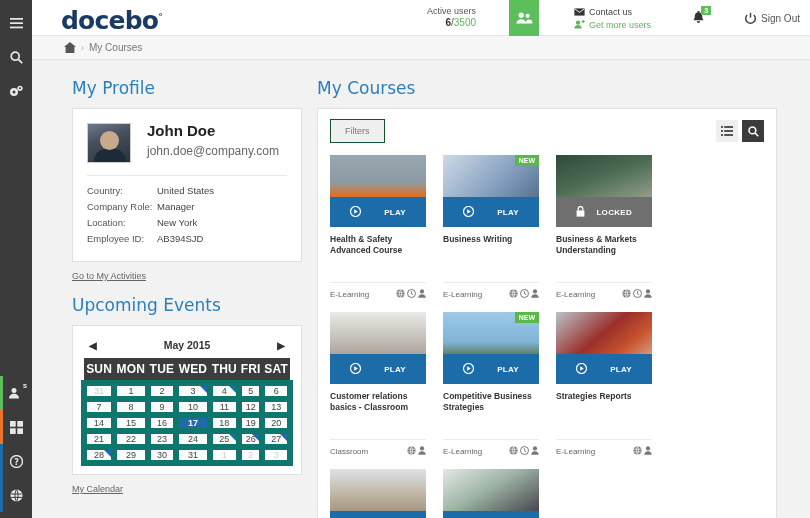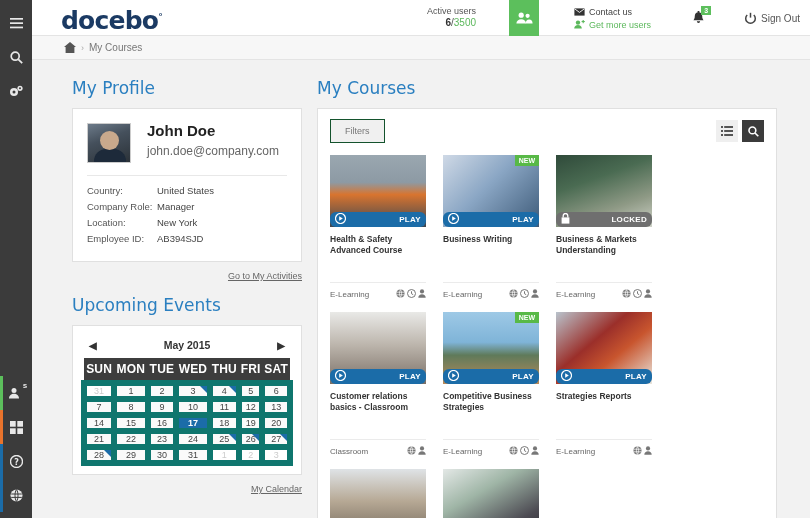--- a/index.html
+++ b/index.html
@@ -104,21 +104,21 @@
   .avatar:before{
     content:""; position:absolute; left:6px; bottom:0; width:32px; height:13px;
     background:#1d2a3a; border-radius:12px 12px 0 0;
   }
   .p-name { font-size:15px; font-weight:bold; color:#222; line-height:1.1; }
   .p-mail { font-size:12px; color:#666; margin-top:4px; }
   .p-divider { border-top:1px solid #e8e8e8; margin:12px 0 9px 0; }
   .p-row { display:flex; font-size:9.5px; color:#555; margin-bottom:5px; }
   .p-row .k { width:70px; color:#555; }
   .p-row .v { color:#444; }
-  .link-right { text-align:right; margin-top:7px; }
+  .link-right { text-align:left; margin-top:7px; }
   .link-right a { font-size:9px; color:#666; text-decoration:underline; }
 
   
   .cal-wrap { padding:8px; }
   .cal { width:100%; border-collapse:collapse; }
   .cal-head {
     display:flex; align-items:center; justify-content:space-between;
     padding:5px 8px 7px 8px; font-size:10.5px; font-weight:bold; color:#333;
   }
   .cal-head .arw { color:#333; cursor:pointer; font-size:10px; }
@@ -153,24 +153,23 @@
 
   .grid { display:flex; flex-wrap:wrap; gap:12px 17px; }
   .course { width:96px; }
   .thumb { position:relative; width:96px; height:72px; overflow:hidden; }
   .thumb .img { position:absolute; inset:0; }
   .badge-new {
     position:absolute; top:0; right:0; background:#58b947; color:#fff;
     font-size:7px; font-weight:bold; padding:2px 4px; line-height:1;
   }
   .playbar {
-    position:absolute; left:0; right:0; bottom:0; height:15px; background:#1b6ca8;
-    display:flex; align-items:center; justify-content:space-between; padding:0 5px;
+    position:absolute; left:0; right:0; bottom:0; height:30px; background:#1b6ca8;
+    display:flex; align-items:center; justify-content:space-between; padding:0 20px;
     color:#fff;
-    border-radius:6px;
   }
   .playbar.locked { background:#6f6f6f; }
   .playbar .ptxt { font-size:8px; font-weight:bold; letter-spacing:0.3px; }
   .c-title {
     font-size:8.5px; font-weight:bold; color:#333; line-height:1.3;
     margin-top:7px; min-height:32px;
   }
   .c-meta {
     border-top:1px solid #ebebeb; padding-top:6px; margin-top:16px;
     display:flex; align-items:center; justify-content:space-between;

